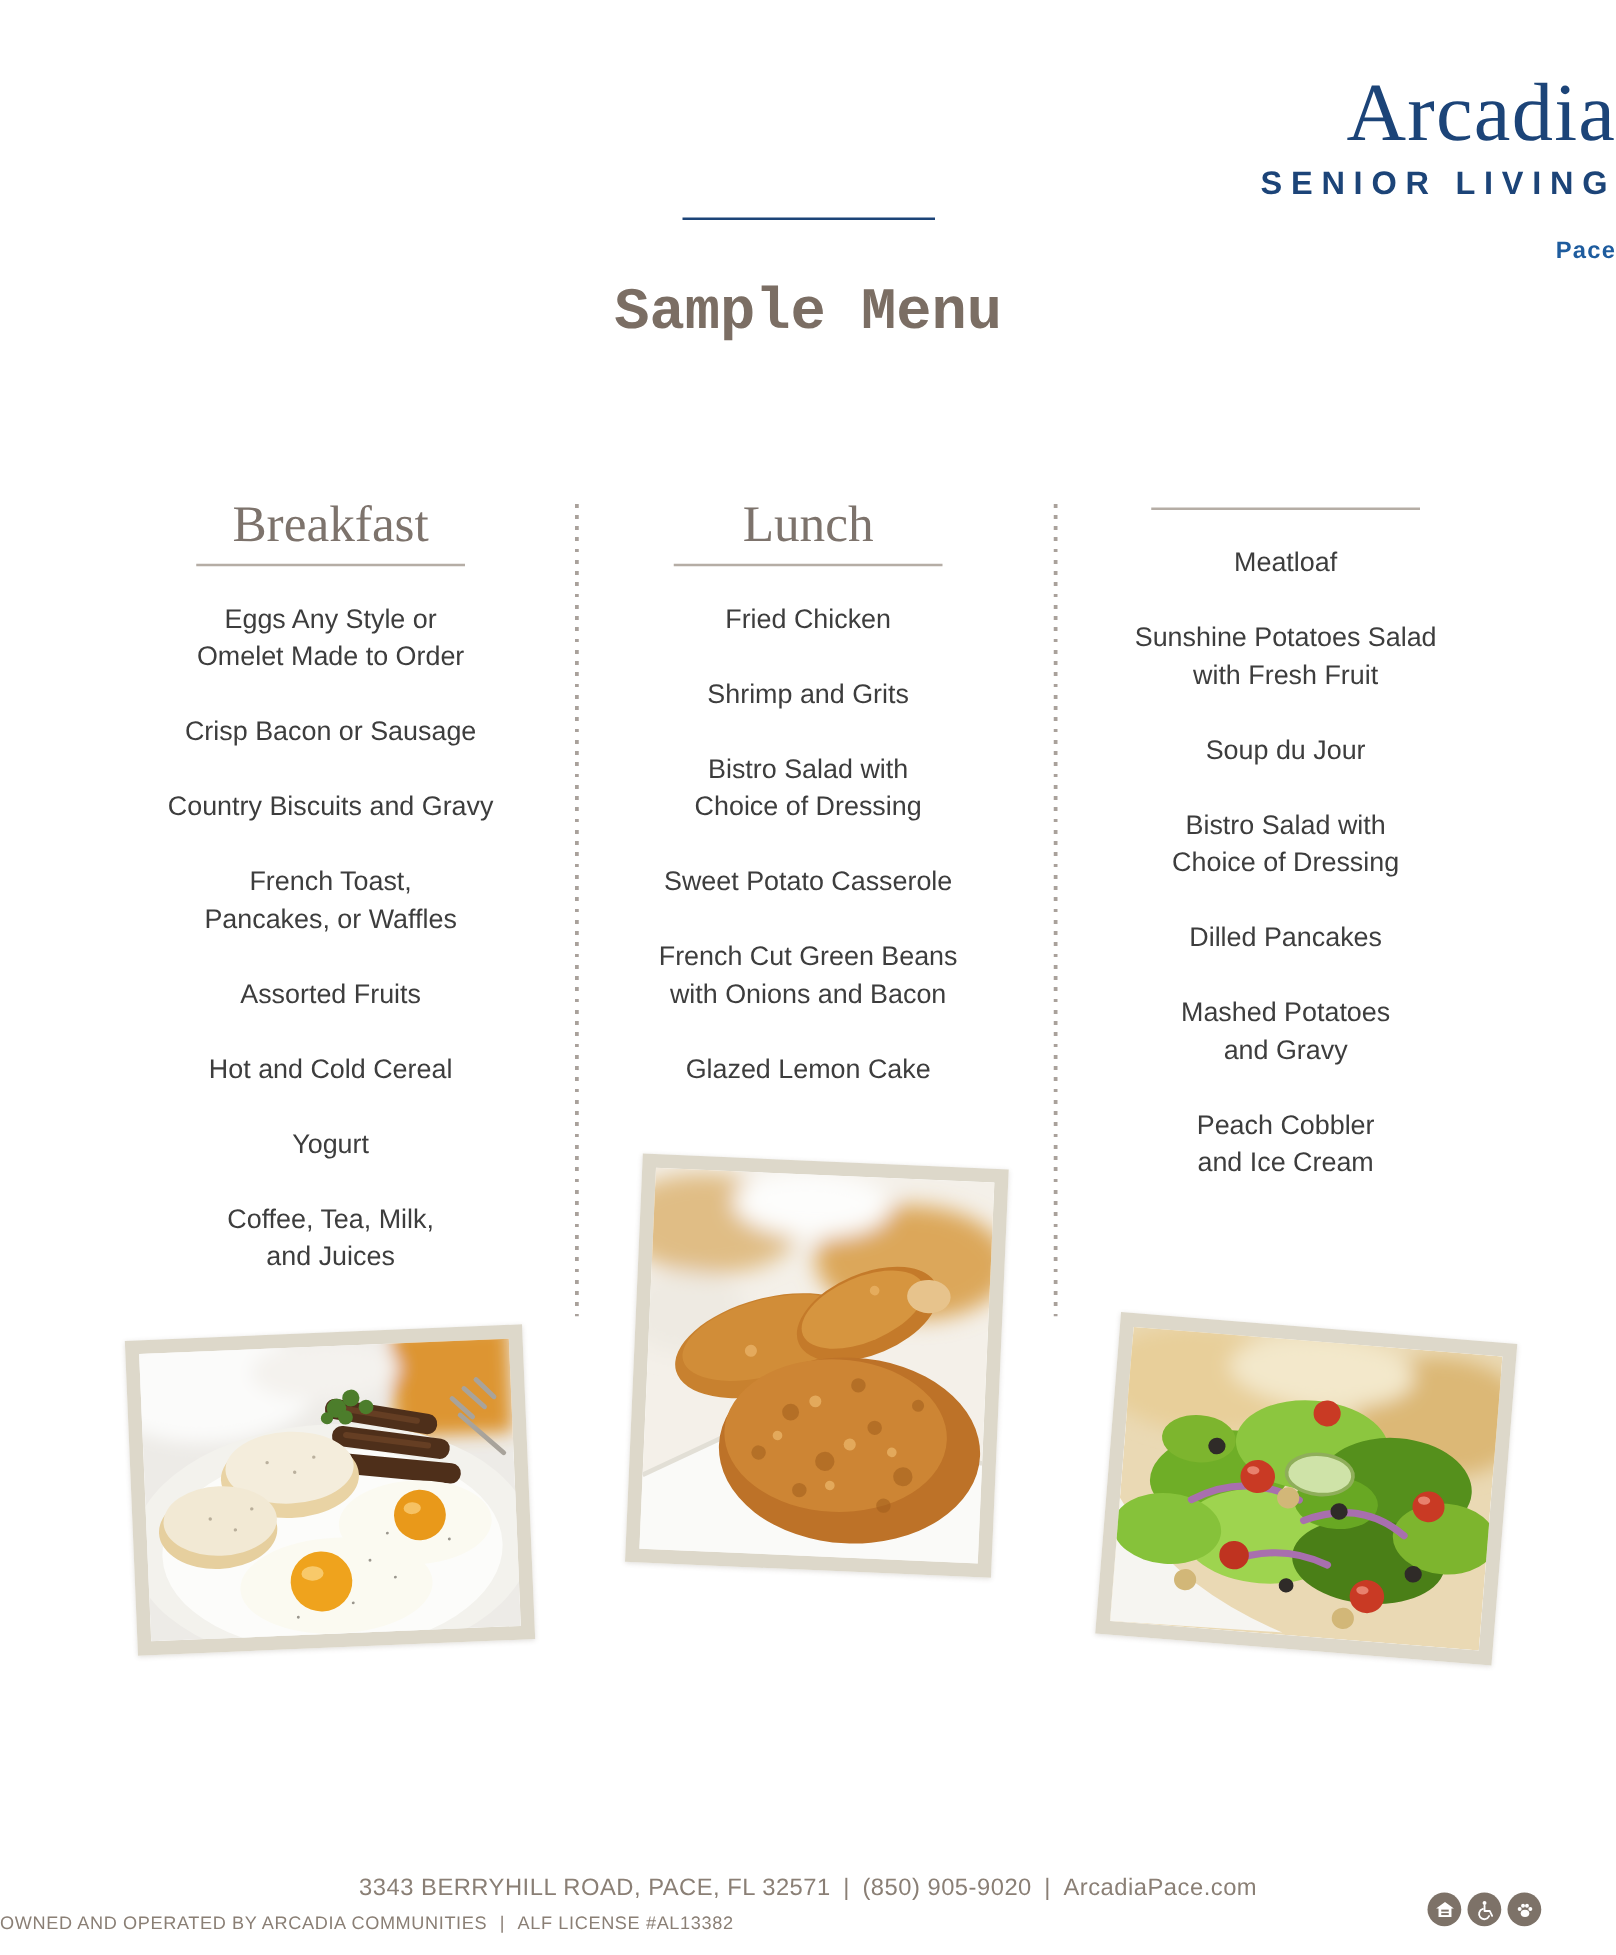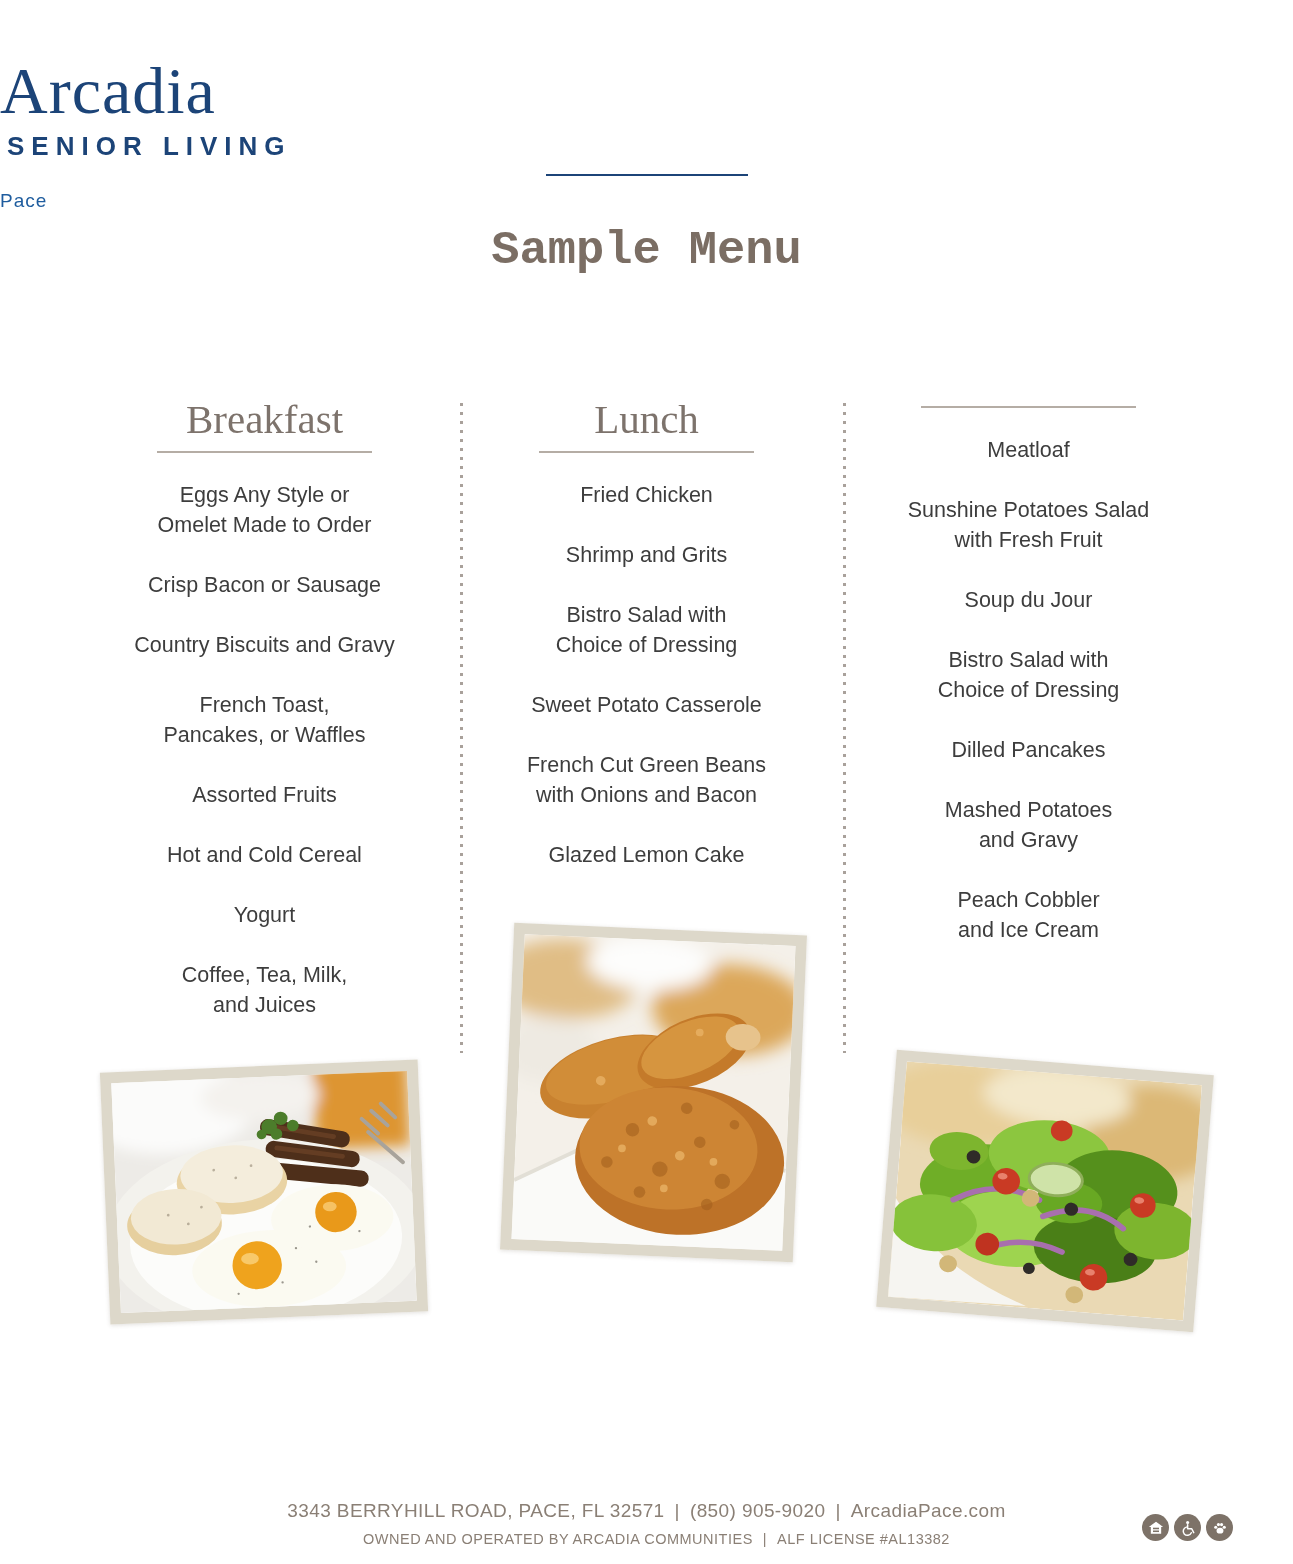--- a/index.html
+++ b/index.html
@@ -18,38 +18,38 @@
   *{margin:0;padding:0;box-sizing:border-box;}
   html,body{background:#fff;}
   body{
     width:1293px;height:1564px;
     font-family:"Liberation Sans",sans-serif;
     position:relative;overflow:hidden;
   }
   .page{position:absolute;inset:0;}
 
   
-  .logo{position:absolute;top:58px;left:0;right:0;text-align:left;}
+  .logo{position:absolute;top:58px;left:0;right:0;text-align:right;}
   .logo-name{
     font-family:"Liberation Serif",serif;
     font-size:66px;line-height:1;color:var(--navy);
     letter-spacing:1px;
   }
   .logo-tagline{
     margin-top:7px;
     font-size:26px;font-weight:bold;color:var(--navy);
     letter-spacing:7px;text-indent:7px;
   }
   .logo-rule{
     width:202px;height:2px;background:var(--navy);
     margin:12px auto 0 auto;
   }
   .logo-location{
     margin-top:14px;
-    font-size:19px;font-weight:normal;color:var(--paceBlue);
+    font-size:19px;font-weight:bold;color:var(--paceBlue);
     letter-spacing:1px;
   }
 
   
   .page-title{
     position:absolute;top:224px;left:0;right:0;text-align:center;
     font-family:Liberation Mono, monospace;
     font-size:47px;color:var(--titleColor);
   }
 
@@ -94,22 +94,22 @@
   .photo-lunch{left:507px;top:929px;width:293px;height:327px;transform:rotate(2.5deg);}
   .photo-dinner{left:886px;top:1062px;width:318px;height:258px;transform:rotate(4.6deg);}
 
   
   .footer-line1{
     position:absolute;top:1500px;left:0;right:0;text-align:center;
     font-size:19px;color:var(--footerText);letter-spacing:.4px;
   }
   .footer-line1 .sep,.footer-line2 .sep{margin:0 10px;}
   .footer-line2{
-    position:absolute;top:1531px;left:0;right:0;text-align:center;
-    font-size:14.5px;color:var(--footerText);letter-spacing:.5px;padding-left:20px;
+    position:absolute;top:1531px;left:0;right:0;text-align:left;
+    font-size:14.5px;color:var(--footerText);letter-spacing:.5px;
   }
   .footer-icons{
     position:absolute;top:1514px;right:60px;
     display:flex;gap:5px;
   }
   .f-icon{
     width:27px;height:27px;border-radius:50%;
     background:var(--iconBg);
     display:flex;align-items:center;justify-content:center;
   }

